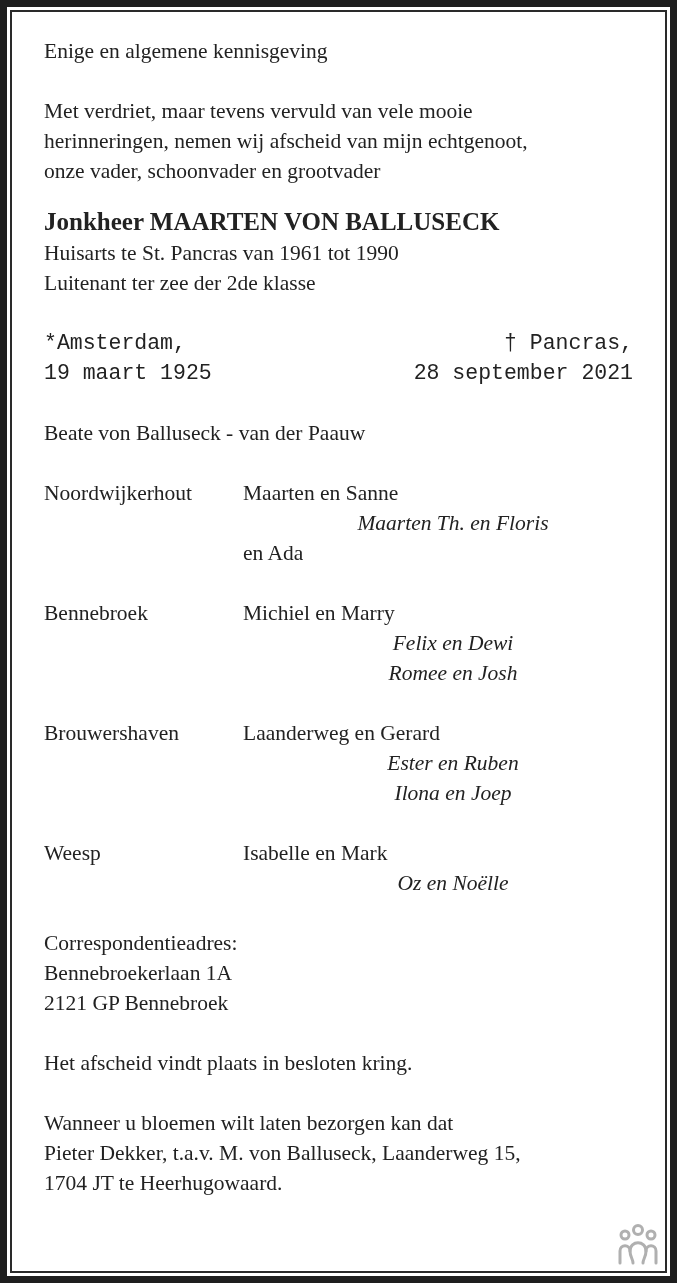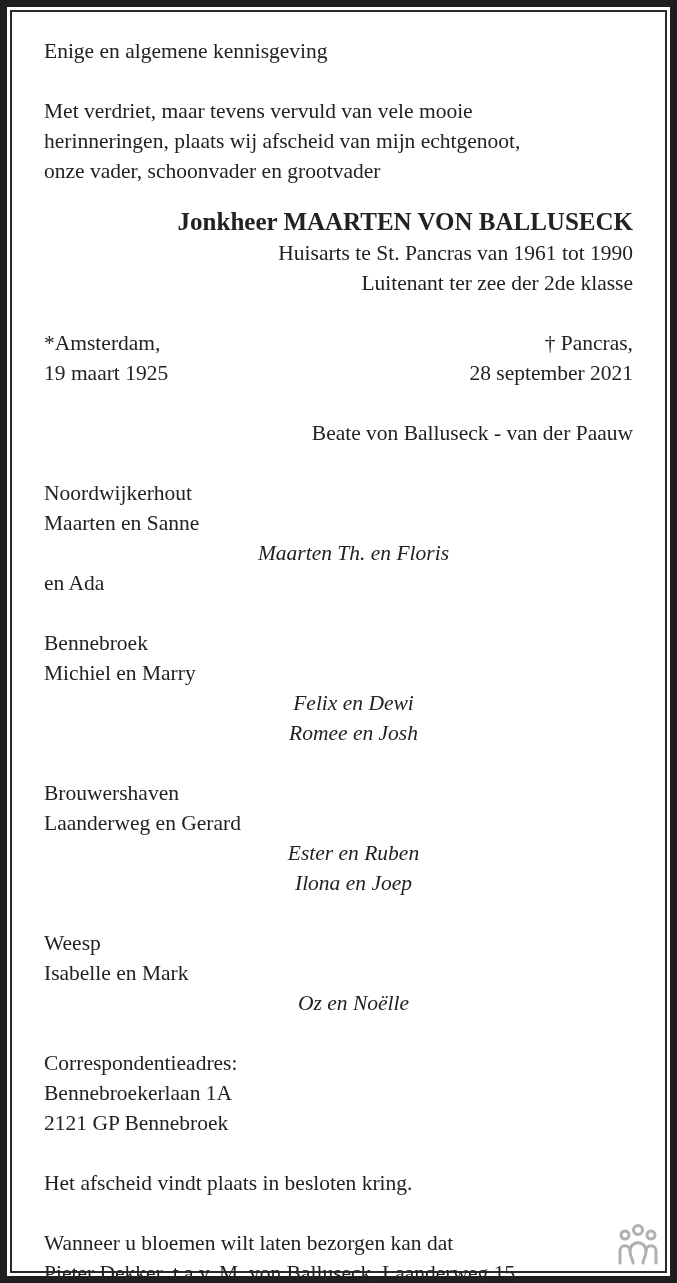--- a/index.html
+++ b/index.html
@@ -21,48 +21,48 @@
     background: #ffffff;
     box-sizing: border-box;
   }
   .content {
     position: absolute; left: 44px; top: 36px; right: 44px;
     font-size: 21.5px;
     line-height: 30px;
   }
   .p { margin: 0; }
   .gap { height: 30px; }
-  .center { text-align: right; }
+  .center { text-align: left; }
   .name {
     font-weight: bold;
     font-size: 25px;
     line-height: 32px;
     margin-top: 2px;
   }
-  .dates { display: flex; justify-content: space-between; }
+  .dates { display: flex; justify-content: space-between; font-family: Liberation Mono, monospace; }
   .dates .right { text-align: right; }
-  .family-row { display: flex; flex-direction: column; }
+  .family-row { display: flex; }
   .family-row .place { width: 199px; flex: none; }
   .family-row .members { flex: 1; }
   .grandkids { font-style: italic; padding-left: 30px; text-align: center; }
   .logo {
     position: absolute; right: 18px; bottom: 18px; width: 42px; height: 42px;
   }
 </style>
 </head>
 <body>
 
 <div class="frame-gap"></div>
 <div class="frame-line"></div>
 
 <div class="content">
   <p class="p">Enige en algemene kennisgeving</p>
   <div class="gap"></div>
   <p class="p">Met verdriet, maar tevens vervuld van vele mooie</p>
-  <p class="p">herinneringen, plaats wij afscheid van mijn echtgenoot,</p>
+  <p class="p">herinneringen, nemen wij afscheid van mijn echtgenoot,</p>
   <p class="p">onze vader, schoonvader en grootvader</p>
   <div style="height:18px"></div>
   <p class="p center name">Jonkheer MAARTEN VON BALLUSECK</p>
   <p class="p center">Huisarts te St. Pancras van 1961 tot 1990</p>
   <p class="p center">Luitenant ter zee der 2de klasse</p>
   <div class="gap"></div>
   <div class="dates">
     <div>
       <p class="p">*Amsterdam,</p>
       <p class="p">19 maart 1925</p>

